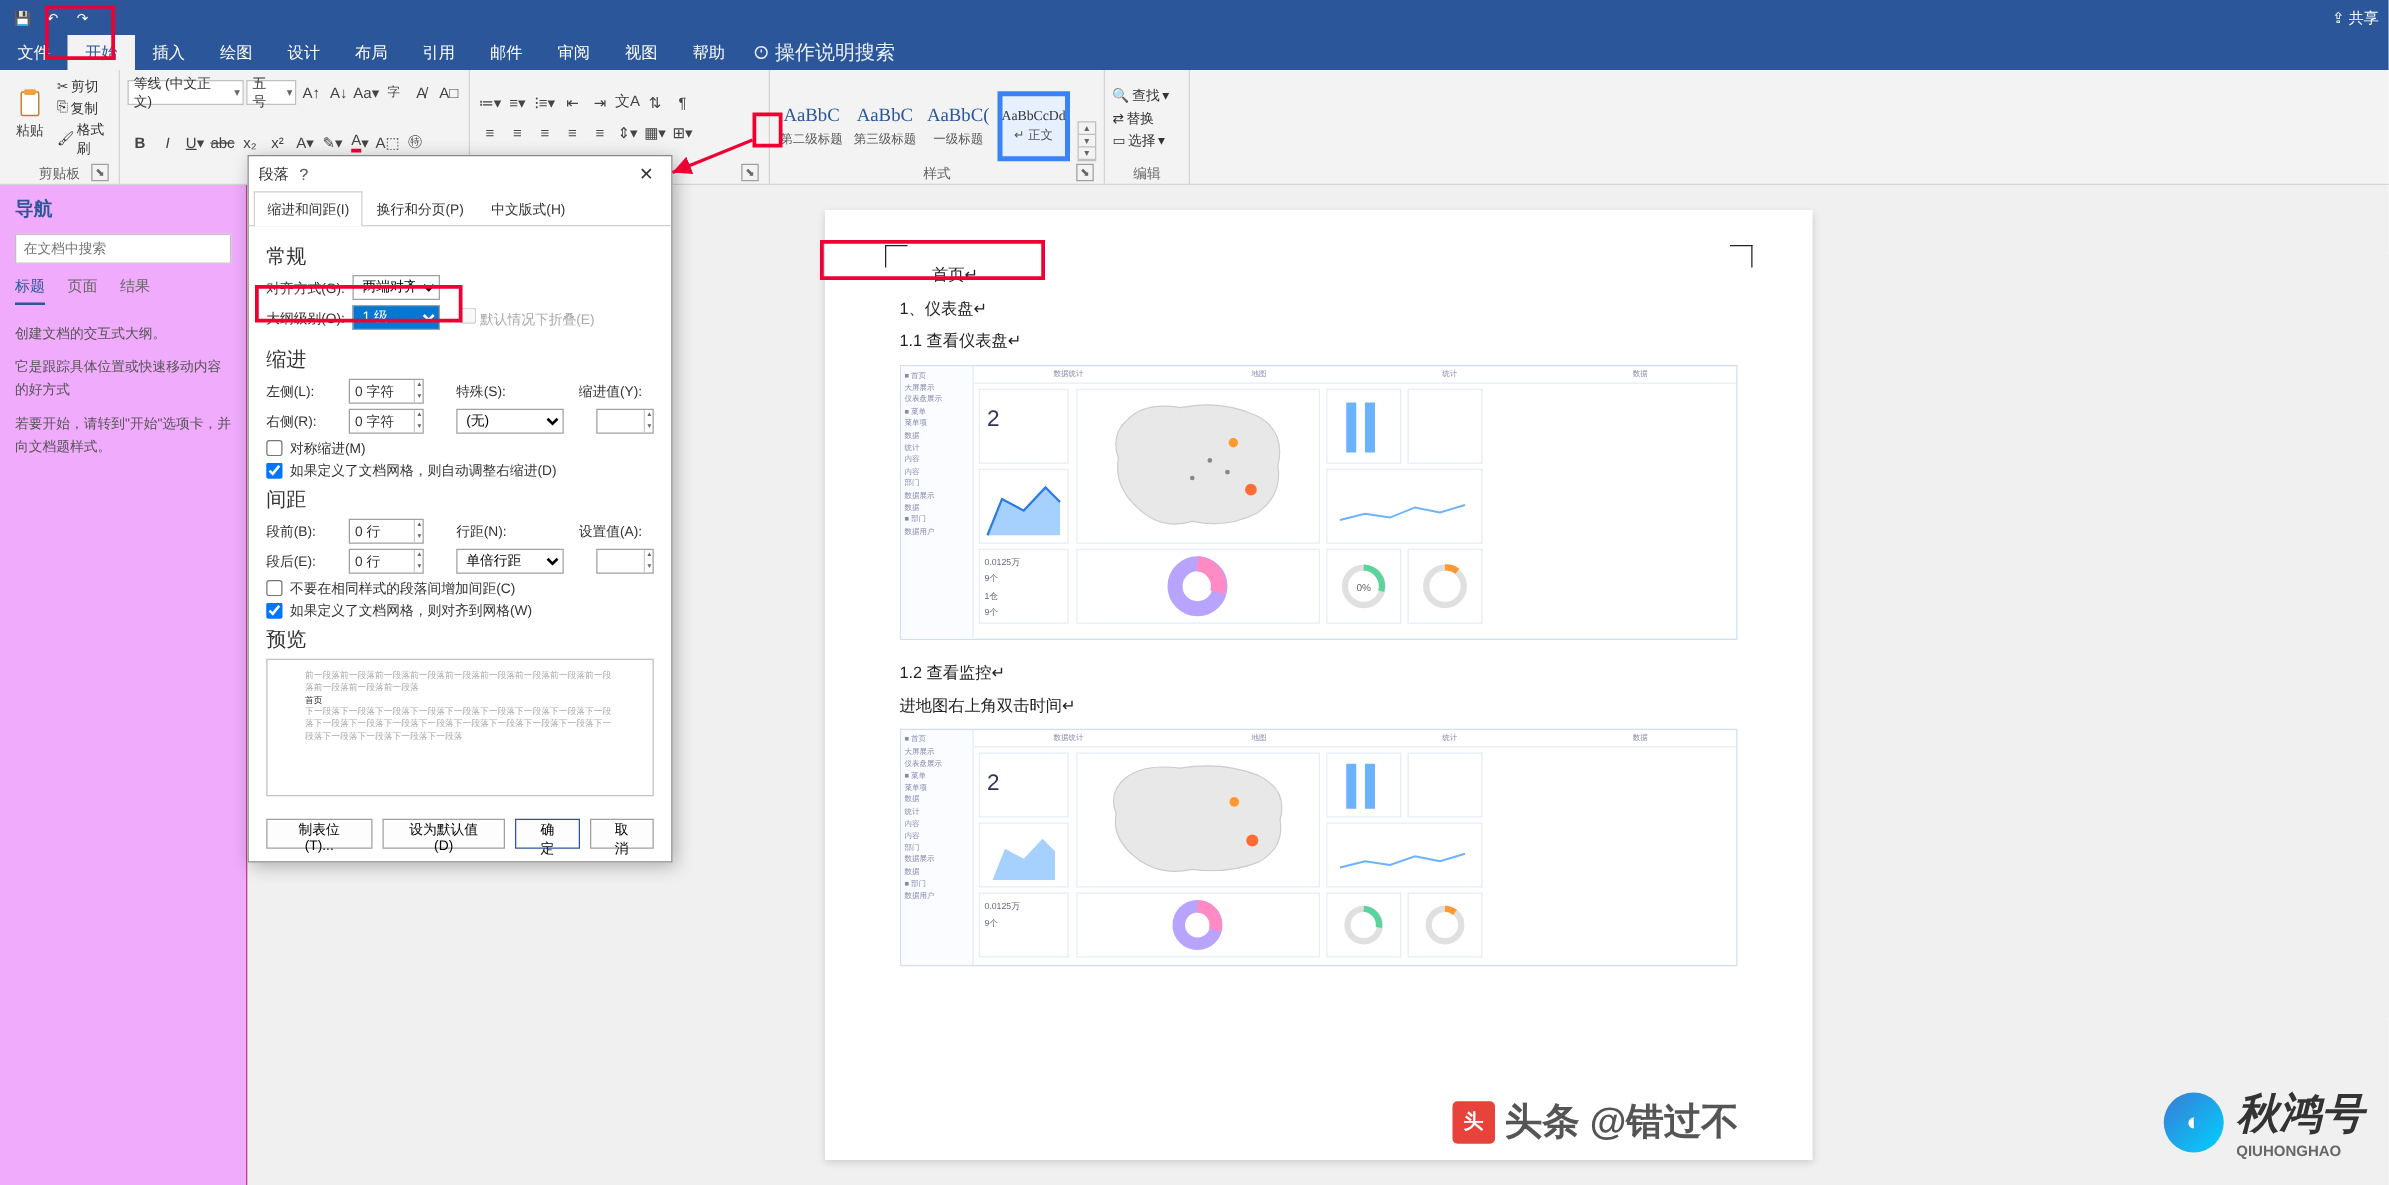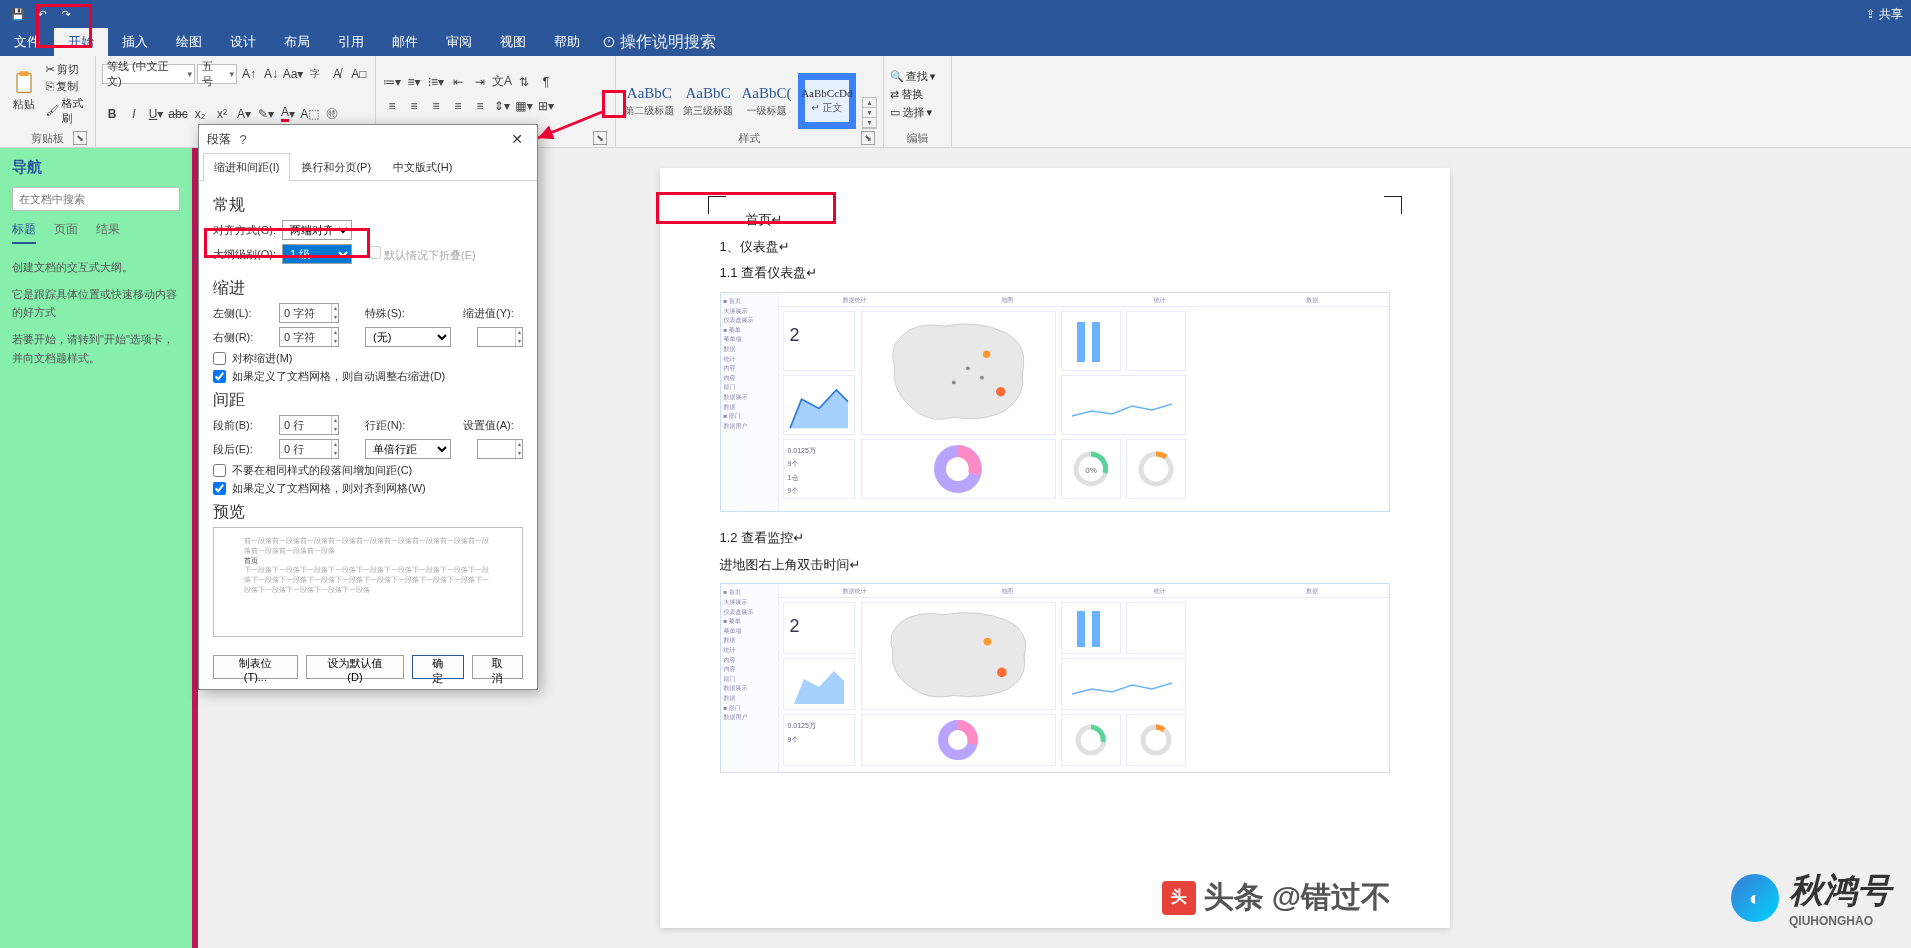--- a/index.html
+++ b/index.html
@@ -20,27 +20,27 @@
 .group .label{height:18px;font-size:11px;color:#666;text-align:left;display:flex;align-items:center;justify-content:center;position:relative}
 .launcher{position:absolute;right:2px;bottom:2px;width:14px;height:14px;border:1px solid #a0a0a0;font-size:9px;display:flex;align-items:center;justify-content:center;color:#666;cursor:pointer}
 .vstack{display:flex;flex-direction:column;gap:2px;justify-content:center}
 .hstack{display:flex;gap:2px;align-items:center}
 .btn{min-width:20px;height:20px;display:flex;align-items:center;justify-content:center;font-size:12px;color:#444;cursor:pointer}
 .btn.big{flex-direction:column;height:64px;width:40px;font-size:11px}
 .btn.big svg{width:28px;height:28px}
 .combo{height:20px;border:1px solid #c0c0c0;background:#fff;display:flex;align-items:center;padding:0 14px 0 4px;font-size:11px;position:relative;min-width:40px}
 .combo::after{content:"▾";position:absolute;right:2px;font-size:9px;color:#666}
 .style-item{width:58px;height:56px;border:1px solid transparent;display:flex;flex-direction:column;align-items:center;justify-content:center;cursor:pointer;font-size:11px}
-.style-item.sel{border:7px solid #3b82f6;background:#e6f0ff}
+.style-item.sel{border:4px solid #3b82f6;background:#e6f0ff}
 .style-item .prev{font-family:"Times New Roman";font-size:15px;color:#2b579a}
 .style-item .nm{font-size:10px;color:#555;margin-top:2px}
 .style-nav{width:16px;display:flex;flex-direction:column;border:1px solid #c0c0c0;margin-left:2px}
 .style-nav span{flex:1;display:flex;align-items:center;justify-content:center;font-size:8px;color:#666;border-bottom:1px solid #c0c0c0}
 .mainrow{display:flex;height:calc(100% - 148px)}
-.navpane{width:198px;border-right:6px solid #be185d;background:#86efac;padding:10px 12px;font-size:12px;color:#333}
+.navpane{width:198px;border-right:1px solid #be185d;background:#f0abfc;padding:10px 12px;font-size:12px;color:#333}
 .navpane h3{font-size:15px;font-weight:600;margin-bottom:10px;color:#2b579a}
 .navsearch{width:100%;height:24px;border:1px solid #c0c0c0;padding:0 6px;font-size:11px;background:#fff;margin-bottom:10px}
 .navtabs{display:flex;gap:18px;font-size:12px;margin-bottom:14px}
 .navtabs span{color:#666;cursor:pointer;padding-bottom:4px}
 .navtabs span.active{color:#2b579a;border-bottom:2px solid #2b579a}
 .navpane p{font-size:11px;color:#555;line-height:1.7;margin-bottom:8px}
 .docarea{flex:1;background:#f0f0f0;overflow:auto;padding:20px 0;display:flex;justify-content:center}
 .page{width:790px;background:#fff;box-shadow:0 2px 6px rgba(0,0,0,.15);padding:40px 60px;font-size:13px;line-height:1.9;color:#222;position:relative}
 .page .corner{position:absolute;width:18px;height:18px;border-color:#b0b0b0}
 .page .corner.tl{top:28px;left:48px;border-top:1px solid;border-left:1px solid}

